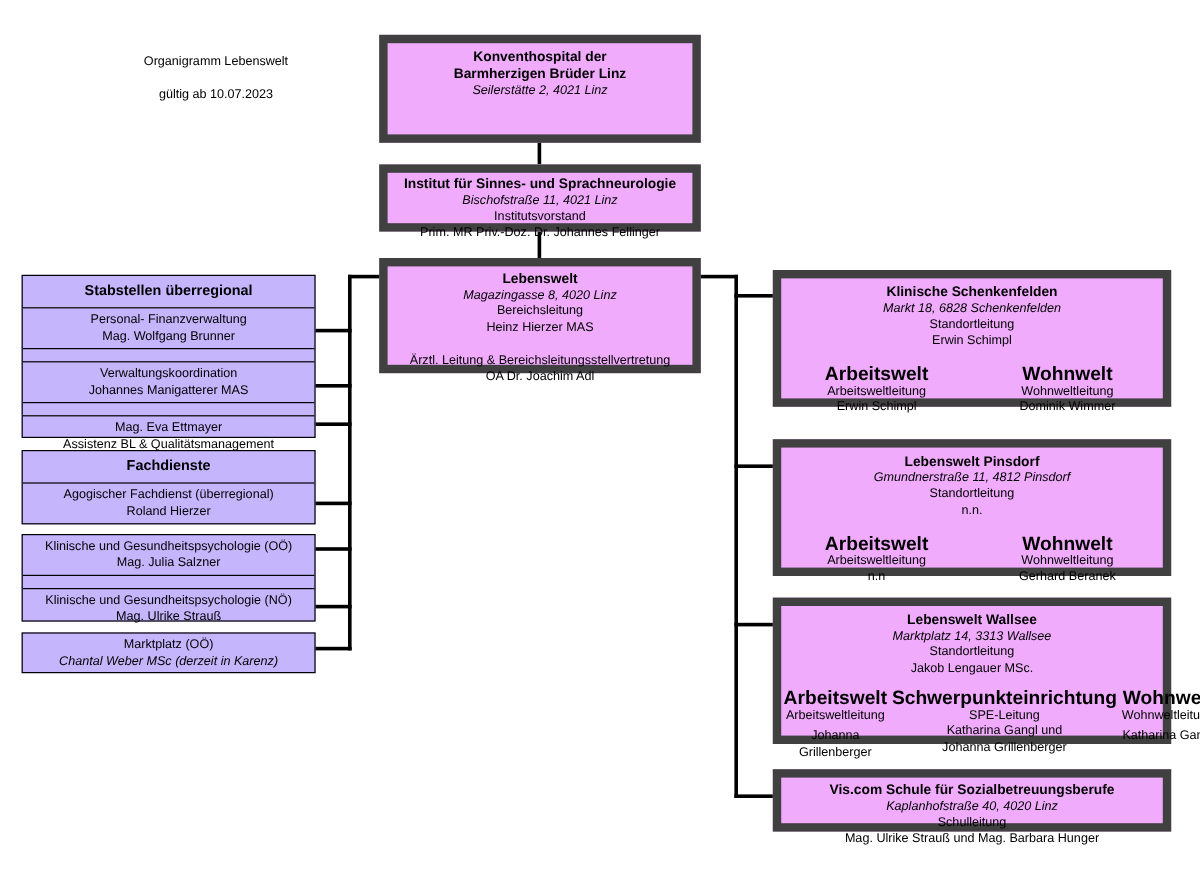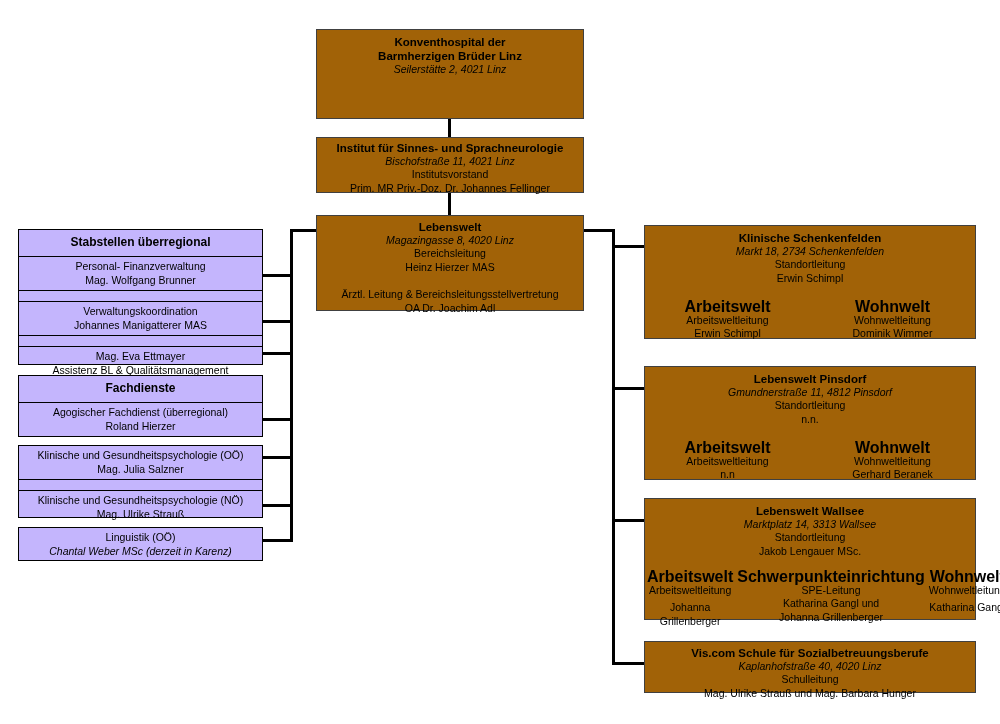--- a/index.html
+++ b/index.html
@@ -16,22 +16,22 @@
     width: 1000px;
     height: 724px;
     background: #ffffff;
     overflow: hidden;
   }
   .abs { position: absolute; }
 
   
   .box {
     position: absolute;
-    border: 1px solid #404040;
-    background: #a16207;
+    border: 7px solid #404040;
+    background: #f0abfc;
     box-sizing: border-box;
     text-align: center;
   }
   .ttl {
     font-weight: bold;
     font-size: 11.5px;
     line-height: 14px;
   }
   .addr {
     font-style: italic;
@@ -101,20 +101,24 @@
     text-align: center;
     padding: 0 2px;
     box-sizing: border-box;
   }
 </style>
 </head>
 <body>
 
 <div id="canvas">
 
+  <div class="note" style="left:60px; top:30px; width:240px;">
+    <div>Organigramm Lebenswelt</div>
+    <div>gültig ab 10.07.2023</div>
+  </div>
 
   <div class="ln" style="left:448px; top:117px; width:3px; height:20px;"></div>
 
   <div class="ln" style="left:448px; top:192px; width:3px; height:23px;"></div>
 
   <div class="ln" style="left:290px; top:229px; width:30px; height:3px;"></div>
   <div class="ln" style="left:290px; top:229px; width:3px; height:313px;"></div>
   <div class="ln" style="left:262px; top:274px; width:31px; height:3px;"></div>
   <div class="ln" style="left:262px; top:320px; width:31px; height:3px;"></div>
   <div class="ln" style="left:262px; top:352px; width:31px; height:3px;"></div>
@@ -185,29 +189,29 @@
     </div>
     <div class="cell spacer"></div>
     <div class="cell">
       <div class="lbl">Klinische und Gesundheitspsychologie (NÖ)</div>
       <div class="lbl">Mag. Ulrike Strauß</div>
     </div>
   </div>
 
   <div class="grp" style="left:18px; top:527px; width:245px; height:34px;">
     <div class="cell" style="border-top:none;">
-      <div class="lbl">Linguistik (OÖ)</div>
+      <div class="lbl">Marktplatz (OÖ)</div>
       <div class="lbl-i">Chantal Weber MSc (derzeit in Karenz)</div>
     </div>
   </div>
 
   <div class="box" style="left:644px; top:225px; width:332px; height:114px;">
     <div class="site-head">
       <div class="ttl">Klinische Schenkenfelden</div>
-      <div class="addr">Markt 18, 2734 Schenkenfelden</div>
+      <div class="addr">Markt 18, 6828 Schenkenfelden</div>
       <div class="lbl">Standortleitung</div>
       <div class="lbl">Erwin Schimpl</div>
     </div>
     <div class="cols" style="margin-top:15px;">
       <div class="col">
         <div class="lbl-b">Arbeitswelt</div>
         <div class="lbl">Arbeitsweltleitung</div>
         <div class="lbl">Erwin Schimpl</div>
       </div>
       <div class="col">

